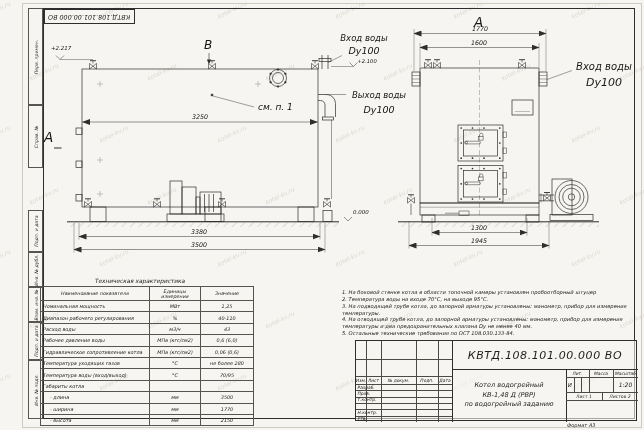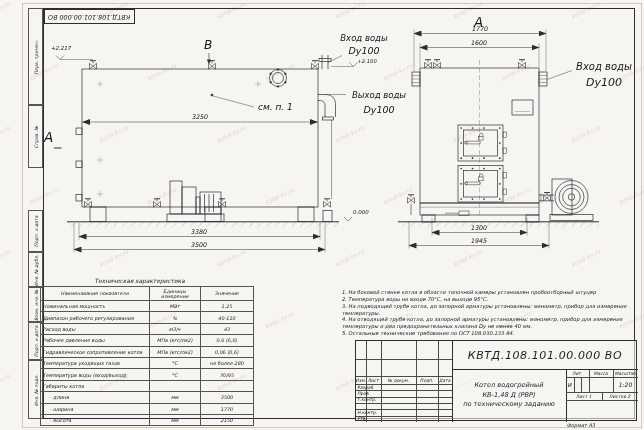--- a/index.html
+++ b/index.html
@@ -521,21 +521,21 @@
     <div class="tb-text tb-left" style="left:0;top:68.2px;width:25px;height:6.3px">Н.контр.</div>
     <div class="tb-text tb-left" style="left:0;top:74.5px;width:25px;height:6.3px">Утв.</div>
 
     <div class="tb-line-h" style="left:96px;top:28px;width:186px;height:1.3px;background:#2e2e2e"></div>
     <div class="tb-text doc-num" style="left:96px;top:0;width:186px;height:28px">КВТД.108.101.00.000 ВО</div>
 
     <div class="tb-line-v" style="left:210px;top:28px;height:53px;width:1.3px;background:#2e2e2e"></div>
     <div class="tb-text prod" style="left:97px;top:29px;width:112px;height:51px">
       <span>Котел водогрейный</span>
       <span>КВ-1,48 Д (РВР)</span>
-      <span>по техническому заданию</span>
+      <span>по водогрейный заданию</span>
     </div>
 
     <div class="tb-line-h" style="left:210px;top:36px;width:72px"></div>
     <div class="tb-line-h" style="left:210px;top:51px;width:72px"></div>
     <div class="tb-line-h" style="left:210px;top:59px;width:72px"></div>
     <div class="tb-line-v" style="left:233px;top:28px;height:23px"></div>
     <div class="tb-line-v" style="left:257px;top:28px;height:23px"></div>
     <div class="tb-line-v" style="left:217.7px;top:36px;height:15px"></div>
     <div class="tb-line-v" style="left:225.3px;top:36px;height:15px"></div>
     <div class="tb-line-v" style="left:246px;top:51px;height:8px"></div>

